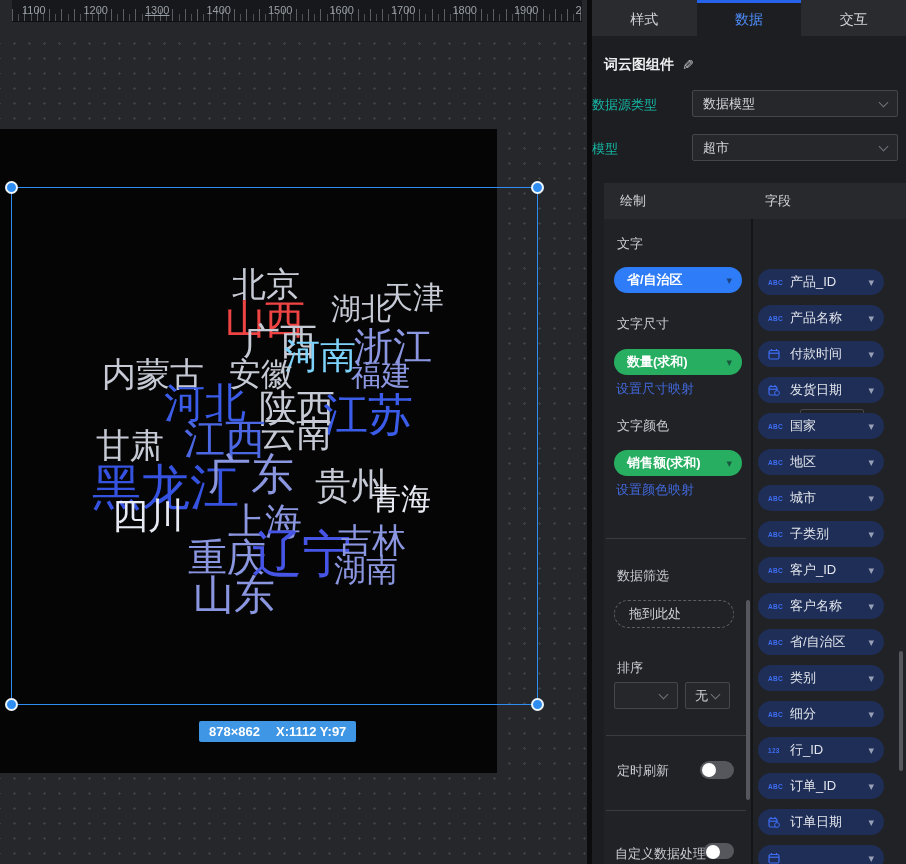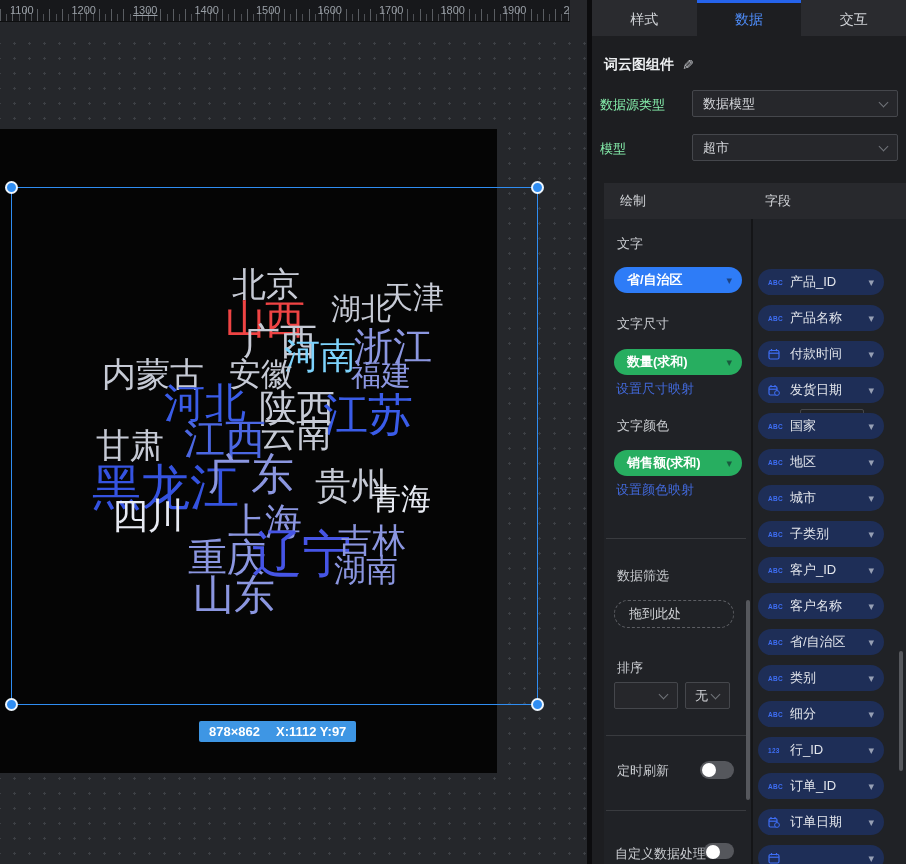--- a/index.html
+++ b/index.html
@@ -2,21 +2,21 @@
 <html><head>
 <meta charset="utf-8">
 <style>
   * { margin:0; padding:0; box-sizing:border-box; }
   html,body { width:906px; height:864px; overflow:hidden; background:#1d1e21;
     font-family:"Liberation Sans","DejaVu Sans",sans-serif; }
   .app { position:relative; width:906px; height:864px; }
 
   
   .workspace { position:absolute; left:0; top:0; width:592px; height:864px; background:#25272b; }
-  .ruler { position:absolute; left:0; top:0; width:587px; height:22px; background:#17181b;
+  .ruler { position:absolute; left:12px; top:0; width:587px; height:22px; background:#17181b;
     border-bottom:1px solid #0e0f10;
     background-image:
       repeating-linear-gradient(90deg,#5a5d62 0 1px,transparent 1px 12.34px),
       repeating-linear-gradient(90deg,#4c4e53 0 1px,transparent 1px 6.17px);
     background-size:100% 12px,100% 7px;
     background-position:left bottom,left bottom;
     background-repeat:no-repeat; }
   .ruler-end { position:absolute; right:0; top:0; width:17px; height:30px; background:#26272b; }
   .rlab { position:absolute; top:4px; font-size:11px; color:#9aa0a7; }
   .grid { position:absolute; left:0; top:30px; width:592px; height:834px; background-color:#25272b;
@@ -43,21 +43,21 @@
   .panel { position:absolute; left:592px; top:0; width:314px; height:864px; background:#1d1e21; }
   .tabs { display:flex; height:36px; }
   .tab { flex:1; display:flex; align-items:center; justify-content:center;
     font-size:14px; color:#d0d3d7; background:#2a2b2f; border-top:3px solid transparent; cursor:pointer; }
   .tab.active { background:#1d1e21; color:#4e8cf8; border-top:3px solid #2563eb; }
 
   .title-row { position:absolute; left:12px; top:56px; display:flex; align-items:center; gap:8px; }
   .comp-title { font-size:14px; color:#eceef0; font-weight:bold; }
   .edit-ic { color:#c3c5c9; font-size:14px; transform:scaleX(-1); cursor:pointer; }
 
-  .frm-label { position:absolute; left:8px; font-size:13px; color:#86efac; }
+  .frm-label { position:absolute; left:0; font-size:13px; color:#14b8a6; }
   .sel { position:absolute; left:100px; width:206px; height:27px; background:#26272b;
     border:1px solid #45474c; border-radius:2px; color:#d5d7db; font-size:13px;
     display:flex; align-items:center; padding:0 22px 0 10px; cursor:pointer; }
   .chev { position:absolute; right:10px; top:50%; width:7px; height:7px; margin-top:-5px;
     border-right:1.5px solid #71747a; border-bottom:1.5px solid #71747a; transform:rotate(45deg); }
 
   .subpanel { position:absolute; left:12px; top:183px; width:302px; height:681px;
     background:#202226; overflow:hidden; }
   .subheader { position:absolute; left:0; top:0; width:302px; height:36px; background:#28292d; }
   .subtab { position:absolute; top:0; height:36px; display:flex; align-items:center;

